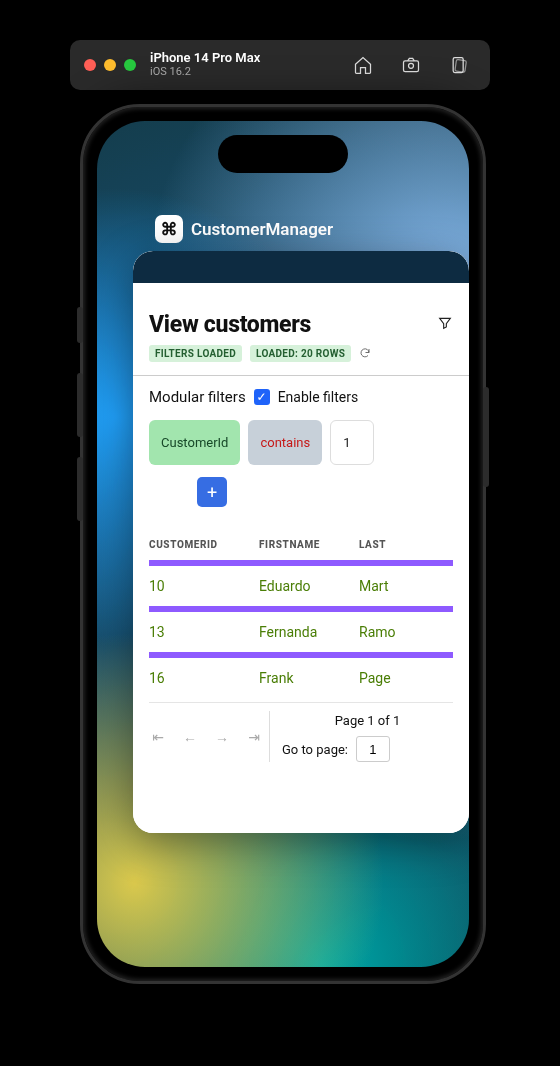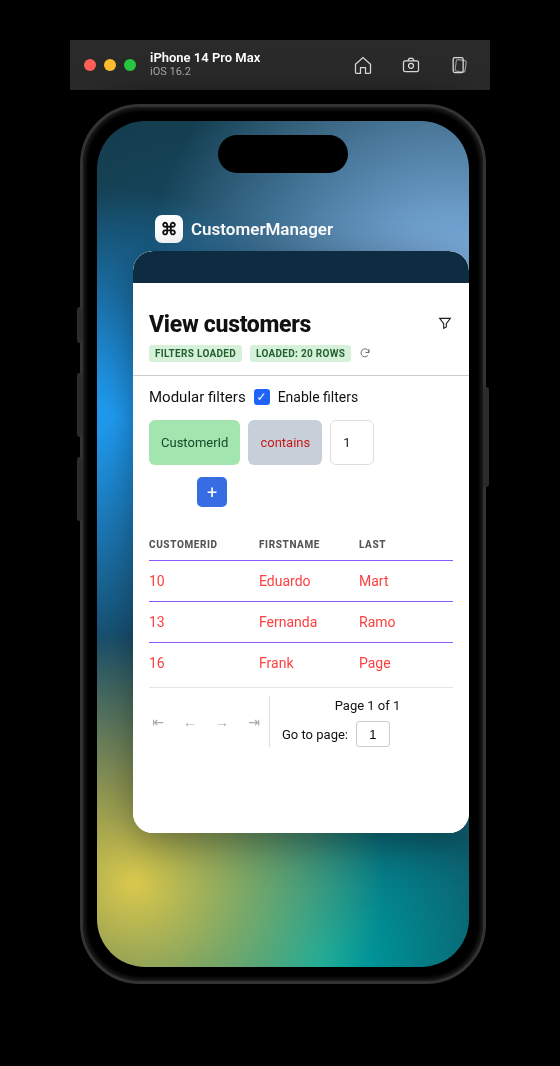--- a/index.html
+++ b/index.html
@@ -9,21 +9,21 @@
       font-family: -apple-system, BlinkMacSystemFont, "Segoe UI", Roboto, sans-serif;
       overflow: hidden;
       position: relative;
     }
 
     
     .sim-toolbar {
       position: absolute; top: 40px; left: 70px; right: 70px;
       height: 50px;
       background: #2a2a2a;
-      border-radius: 0;
+      border-radius: 10px;
       display: flex; align-items: center;
       padding: 0 14px;
       gap: 14px;
     }
     .traffic { display: flex; gap: 8px; }
     .traffic span { width: 12px; height: 12px; border-radius: 50%; display:block; }
     .tl-red { background: #ff5f56; }
     .tl-yellow { background: #ffbd2e; }
     .tl-green { background: #27c93f; }
     .sim-title { color: #fff; display: flex; flex-direction: column; line-height: 1.15; }
@@ -128,21 +128,21 @@
     .chip-input { border:1px solid #ddd; background:#fff; color:#222; min-width:44px; justify-content:flex-start; padding-left:12px;}
     .add-btn {
       width:30px; height:30px; background:#3b6dd8; color:#fff;
       border-radius:5px; display:flex; align-items:center; justify-content:center;
       font-size:18px; font-weight:400; margin-top:12px; margin-left:48px;
     }
 
     .table { margin-top:22px; font-size:13px; }
     .thead, .trow { display:grid; grid-template-columns: 110px 100px 100px; }
     .thead { font-size:10px; font-weight:800; letter-spacing:0.6px; color:#555; text-transform:uppercase; padding:10px 0;}
-    .trow { padding:12px 0; border-top:1px solid #8b5cf6; font-size:14px; color:#ef4444; }
+    .trow { padding:12px 0; border-top:6px solid #8b5cf6; font-size:14px; color:#4d7c0f; }
 
     .pager-wrap { display:flex; margin-top:4px; border-top:1px solid #e5e5e5; padding-top:8px;}
     .pager-icons { display:flex; gap:14px; align-items:center; padding:6px 0; }
     .pager-icons span { color:#aaa; font-size:14px; width:18px; text-align:center; display:inline-block;}
     .pager-right { border-left:1px solid #ddd; margin-left:6px; padding-left:12px; font-size:13px; flex:1;}
     .page-info { text-align:center; padding:2px 0 8px;}
     .goto { display:flex; gap:8px; align-items:center; }
     .goto input { width:34px; height:26px; border:1px solid #ccc; border-radius:3px; text-align:center; font-size:13px; }
 
   </style>

